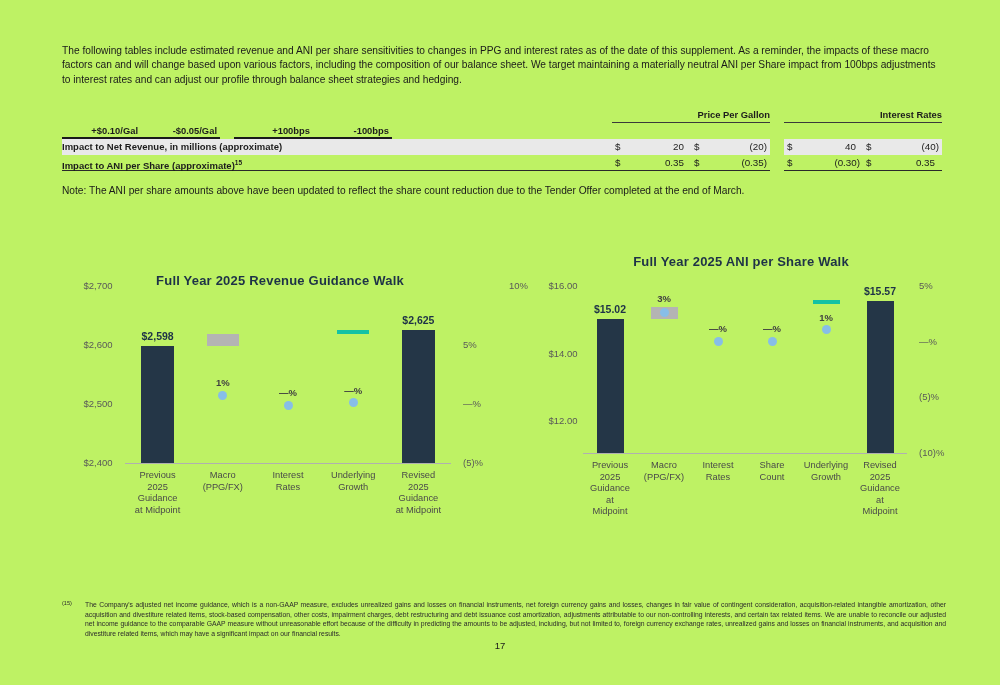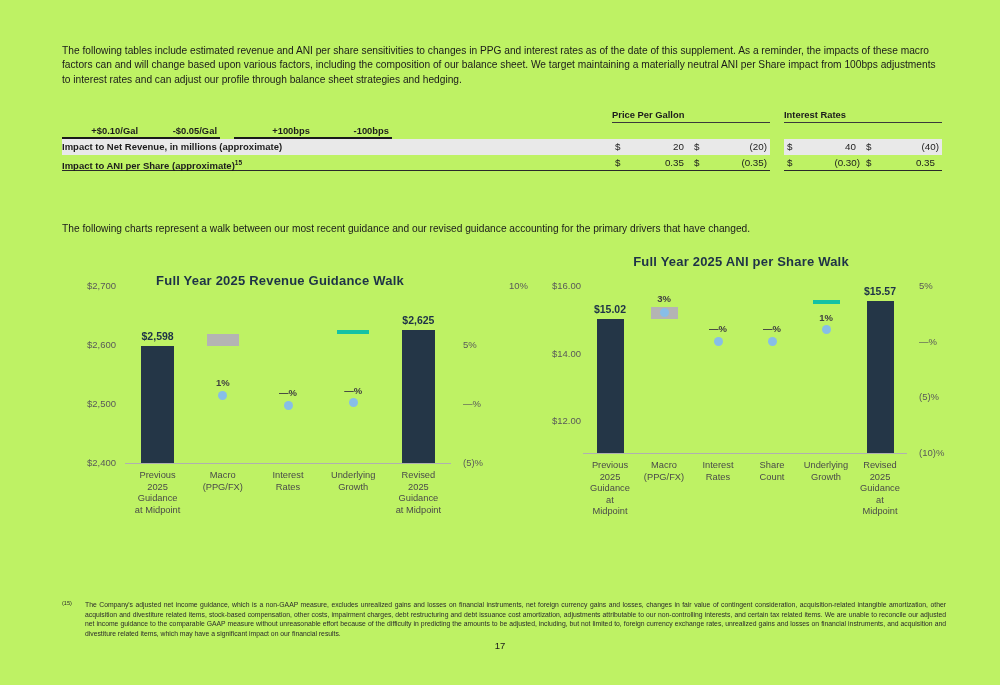--- a/index.html
+++ b/index.html
@@ -16,21 +16,21 @@
            font-size:10.2px; color:#1a1a1a; }
 
   
   #sens-table { position:absolute; left:62px; top:107px; width:880px; color:#1c1c1c; }
   .t-row { display:flex; align-items:stretch; height:16px; }
   .t-label { flex:1 1 auto; font-weight:bold; font-size:9.5px; line-height:16px;
              white-space:nowrap; }
   .t-cell { width:79px; display:flex; justify-content:space-between;
             font-size:9.8px; line-height:16px; padding:0 3px; }
   .t-gap { width:14px; }
-  .t-grouprow .t-group { width:158px; text-align:left; font-weight:bold;
+  .t-grouprow .t-group { width:158px; text-align:right; font-weight:bold;
             font-size:9.4px; line-height:15px; border-bottom:1px solid #3a3a3a; }
   .t-headrow > .t-label, .t-headrow > .t-cell { border-bottom:2px solid #1a1a1a; }
   .t-colhead { font-weight:bold; font-size:9.4px; justify-content:flex-end; }
   .t-datarow.shaded > div:not(.t-gap) { background:#e9e9e9; }
   .t-datarow.last > div:not(.t-gap) { border-bottom:1.5px solid #2a2a2a; }
   .t-cell .cur { text-align:left; }
   .t-cell .val { text-align:right; }
   .t-cell .val:not(.neg) { padding-right:4px; }
   sup { font-size:6.5px; vertical-align:super; }
 
@@ -39,21 +39,21 @@
   #chart0 { left:60px; top:252px; width:445px; height:290px; }
   #chart1 { left:525px; top:252px; width:455px; height:290px; }
   .chart-title { position:absolute; top:2px; text-align:center; font-weight:bold;
                  font-size:13px; color:var(--title,#1e3247); letter-spacing:0.2px; }
   #chart0 .chart-title { left:0; width:440px;margin-top:19px; }
   #chart1 .chart-title { left:1px; width:430px; }
   .plot { position:absolute; border-bottom:1px solid var(--axis,#b0b0b0); }
   #chart0 .plot { left:65px; top:34px; width:326px; height:178px; }
   #chart1 .plot { left:58px; top:34px; width:324px; height:168px; }
   .ytick { position:absolute; font-size:9.5px; color:#595959; line-height:12px; }
-  .ytick.left { left:8px; width:48px; text-align:right; }
+  .ytick.left { left:14px; width:48px; text-align:center; }
   .ytick.right { width:44px; text-align:left; }
   .bar { position:absolute; background:var(--navy,#243647); }
   .floatbar { position:absolute; background:var(--graybar,#b4b4b4); }
   .teal-tick { position:absolute; height:4px; background:var(--teal,#14c2a5); }
   .dot { position:absolute; width:9px; height:9px; border-radius:50%;
          background:var(--dot,#87bee7); }
   .value-label { position:absolute; text-align:center; font-weight:bold;
                  font-size:10.5px; color:var(--title,#1e3247); }
   .pct-label { position:absolute; text-align:center; font-weight:bold;
                font-size:9.5px; color:#404040; }
@@ -124,22 +124,22 @@
           <span class="cur">$</span>
           <span class="val neg">(0.30)</span>
         </div>
         <div class="t-cell">
           <span class="cur">$</span>
           <span class="val">0.35</span>
         </div>
       </div>
     </div>
 
-
-  <p class="charts-intro">The following charts represent a walk between our most recent guidance and our revised guidance accounting for the primary drivers that have changed.</p>
+  <p class="note-line">Note: The ANI per share amounts above have been updated to reflect the share count reduction due to the Tender Offer completed at the end of March.</p>
+
 
   <div id="chart0" class="chart">
     <div class="chart-title">Full Year 2025 Revenue Guidance Walk</div>
     <div class="plot"></div>
   <div class="ytick left" style="top: 28px;">$2,700</div>
       <div class="ytick left" style="top: 87px;">$2,600</div>
       <div class="ytick left" style="top: 146px;">$2,500</div>
       <div class="ytick left" style="top: 205px;">$2,400</div>
       <div class="ytick right" style="left: 403px; top: 28px; margin-left: 46px;">10%</div>
       <div class="ytick right" style="left: 403px; top: 87px;">5%</div>

